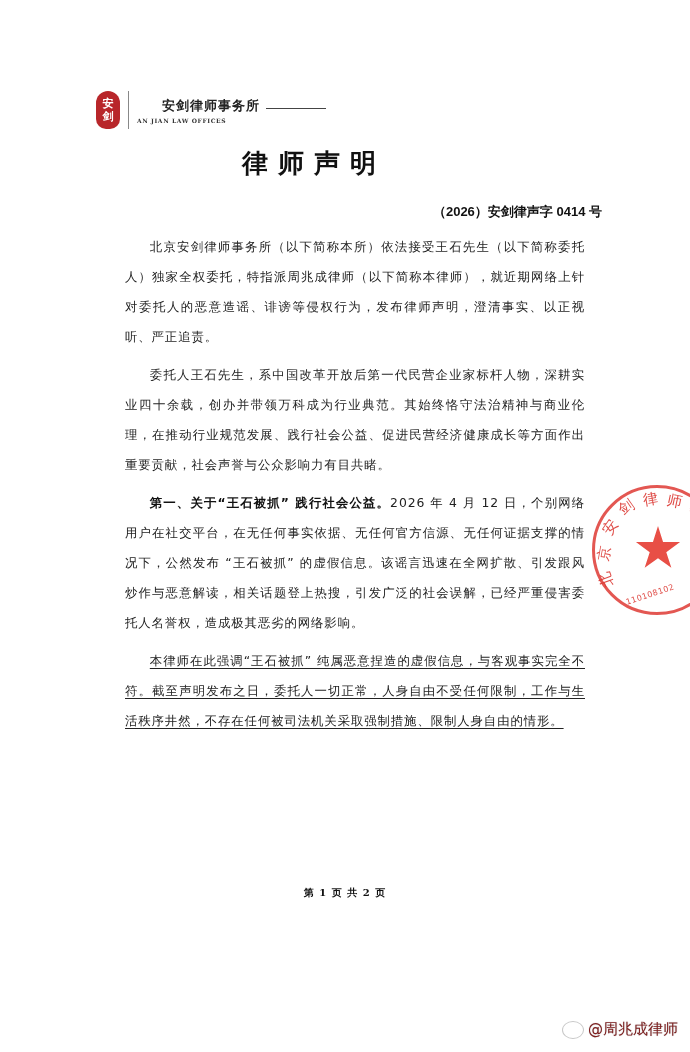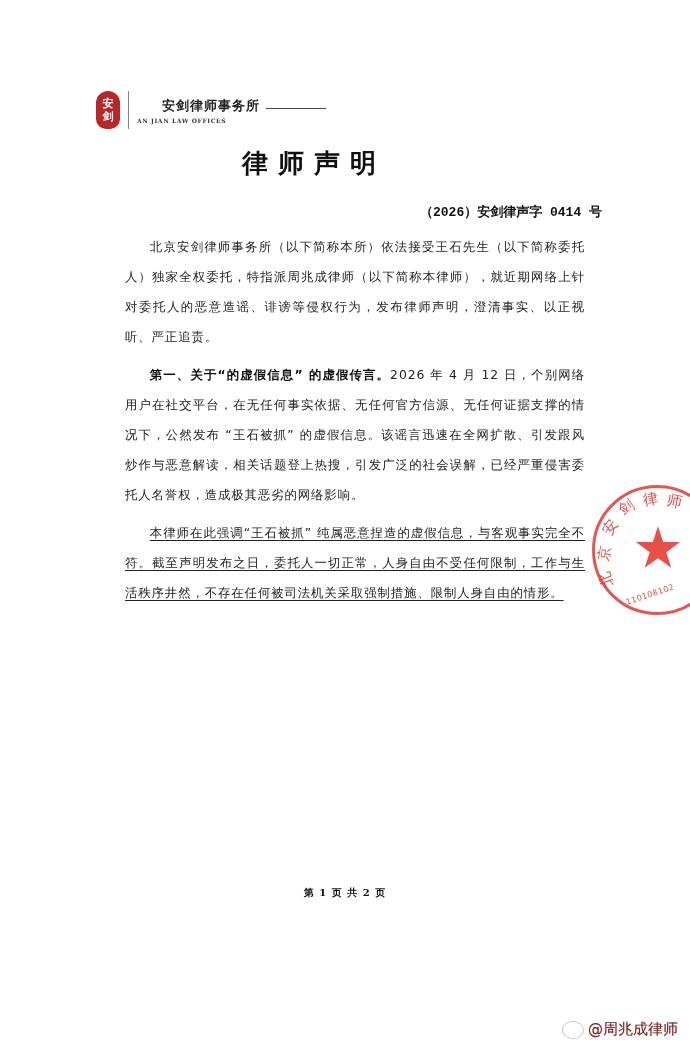--- a/index.html
+++ b/index.html
@@ -19,21 +19,21 @@
     .firm-cn { font-size: 13px; font-weight: bold; letter-spacing: 1px; color: #222; font-family: "DejaVu Sans", sans-serif; }
     .firm-line { width: 60px; height: 1px; background: #444; margin-left: 6px; margin-top: 6px; }
     .firm-en { font-size: 6px; font-weight: bold; letter-spacing: 0.6px; color: #333; margin-top: 2px; font-family: "DejaVu Serif", serif; }
 
     .doc-title {
       position: absolute; left: 0; width: 628px; top: 146px; text-align: center;
       font-size: 26px; font-weight: bold; letter-spacing: 10px; font-family: "DejaVu Sans", sans-serif; color: #111;
     }
     .doc-number {
       position: absolute; right: 88px; top: 203px; font-size: 13px; font-weight: bold; color: #111;
-      font-family: Liberation Mono, monospace;
+      font-family: Liberation Sans, sans-serif;
     }
 
     .body-text {
       position: absolute; left: 115px; width: 470px; top: 232px;
       font-size: 12.4px; line-height: 30px; letter-spacing: 0.9px; color: #222;
       font-family: "DejaVu Sans", sans-serif; text-align: justify;
     }
     .para { margin: 0 0 8px 10px; text-indent: 2em; }
     .b { font-weight: bold; color: #111; }
     .u { text-decoration: underline; text-decoration-thickness: 1px; text-underline-offset: 3px; }
@@ -81,22 +81,23 @@
     </div>
     <span class="firm-en">AN JIAN LAW OFFICES</span>
   </div>
 </div>
 
 <div class="doc-title">律师声明</div>
 <div class="doc-number">（2026）安剑律声字 0414 号</div>
 
 <div class="body-text">
   <p class="para">北京安剑律师事务所（以下简称本所）依法接受王石先生（以下简称委托人）独家全权委托，特指派周兆成律师（以下简称本律师），就近期网络上针对委托人的恶意造谣、诽谤等侵权行为，发布律师声明，澄清事实、以正视听、严正追责。</p>
+  <p class="para">委托人王石先生，系中国改革开放后第一代民营企业家标杆人物，深耕实业四十余载，创办并带领万科成为行业典范。其始终恪守法治精神与商业伦理，在推动行业规范发展、践行社会公益、促进民营经济健康成长等方面作出重要贡献，社会声誉与公众影响力有目共睹。</p>
   <p class="para">
-    <span class="b">第一、关于“的虚假信息” 的虚假传言。</span><span>2026 年 4 月 12 日，个别网络用户在社交平台，在无任何事实依据、无任何官方信源、无任何证据支撑的情况下，公然发布 “王石被抓” 的虚假信息。该谣言迅速在全网扩散、引发跟风炒作与恶意解读，相关话题登上热搜，引发广泛的社会误解，已经严重侵害委托人名誉权，造成极其恶劣的网络影响。</span>
+    <span class="b">第一、关于“王石被抓” 践行社会公益。</span><span>2026 年 4 月 12 日，个别网络用户在社交平台，在无任何事实依据、无任何官方信源、无任何证据支撑的情况下，公然发布 “王石被抓” 的虚假信息。该谣言迅速在全网扩散、引发跟风炒作与恶意解读，相关话题登上热搜，引发广泛的社会误解，已经严重侵害委托人名誉权，造成极其恶劣的网络影响。</span>
   </p>
   <p class="para">
     <span class="u">本律师在此强调“王石被抓” 纯属恶意捏造的虚假信息，与客观事实完全不符。截至声明发布之日，委托人一切正常，人身自由不受任何限制，工作与生活秩序井然，不存在任何被司法机关采取强制措施、限制人身自由的情形。</span>
   </p>
 </div>
 
 <div class="seal">
   <div class="seal-star"></div>
   <span class="seal-text" style="left:4px; top:82px; transform:rotate(-110deg);">北</span>
   <span class="seal-text" style="left:2px; top:56px; transform:rotate(-80deg);">京</span>

